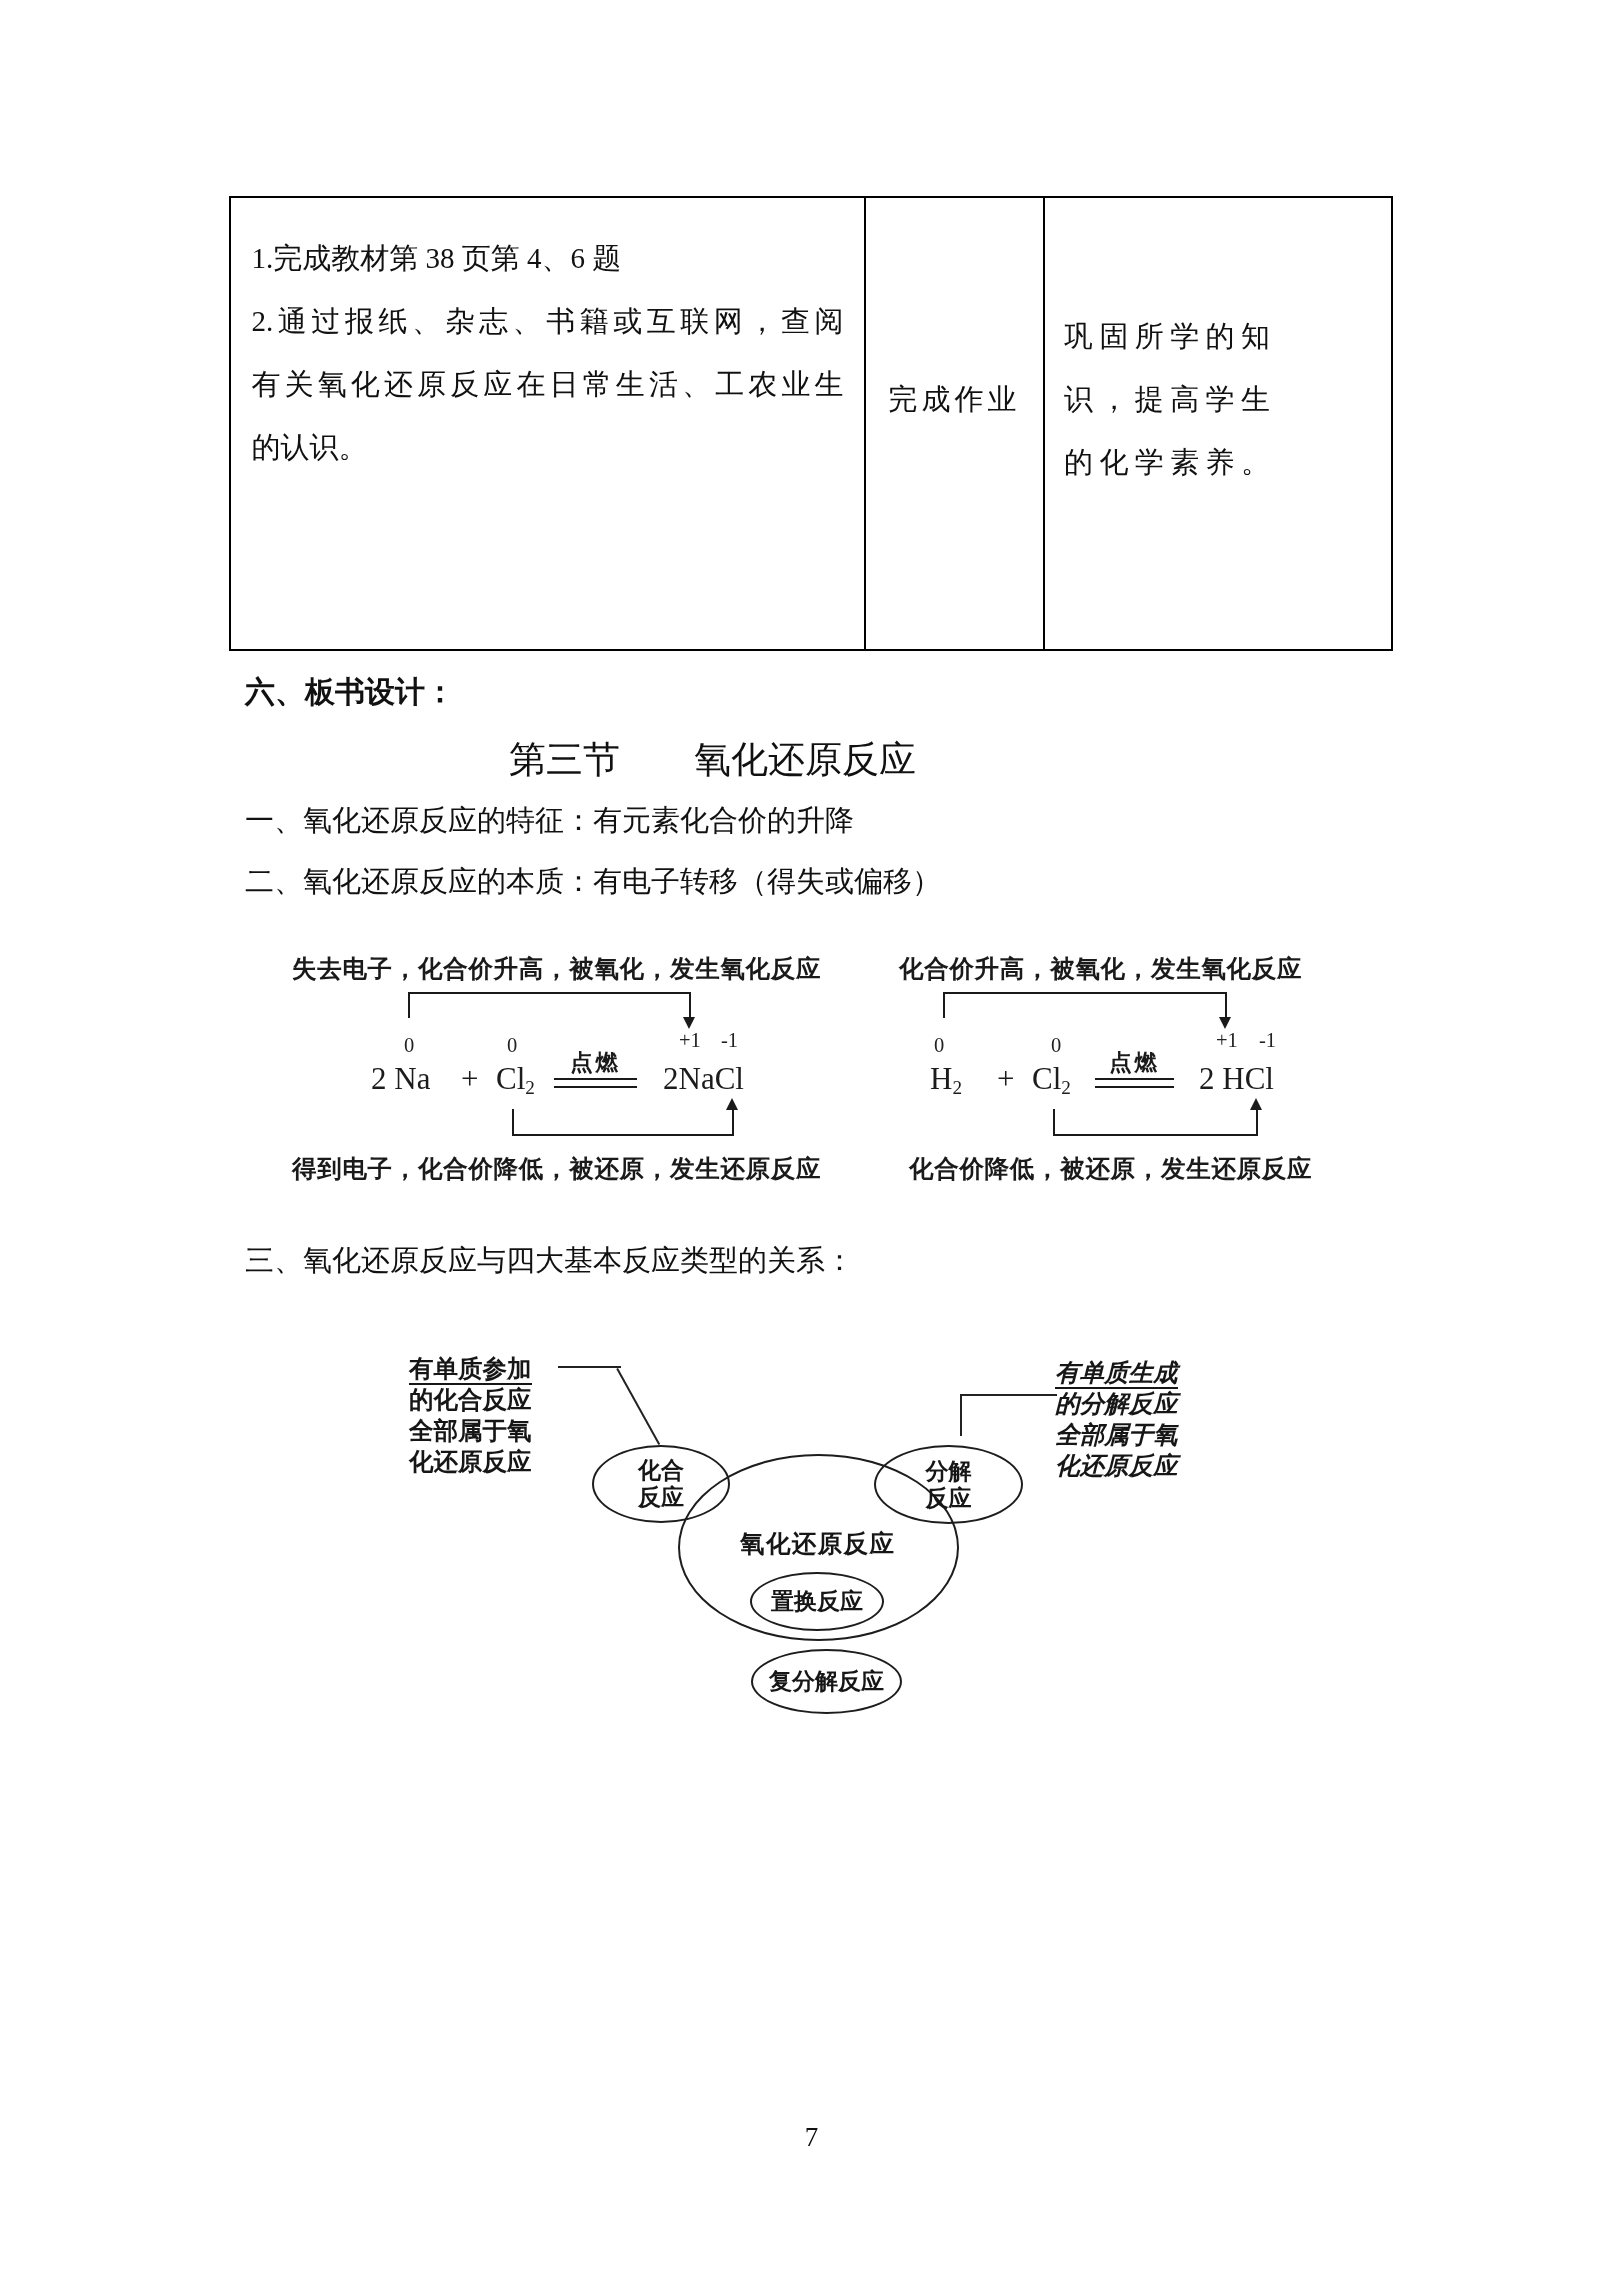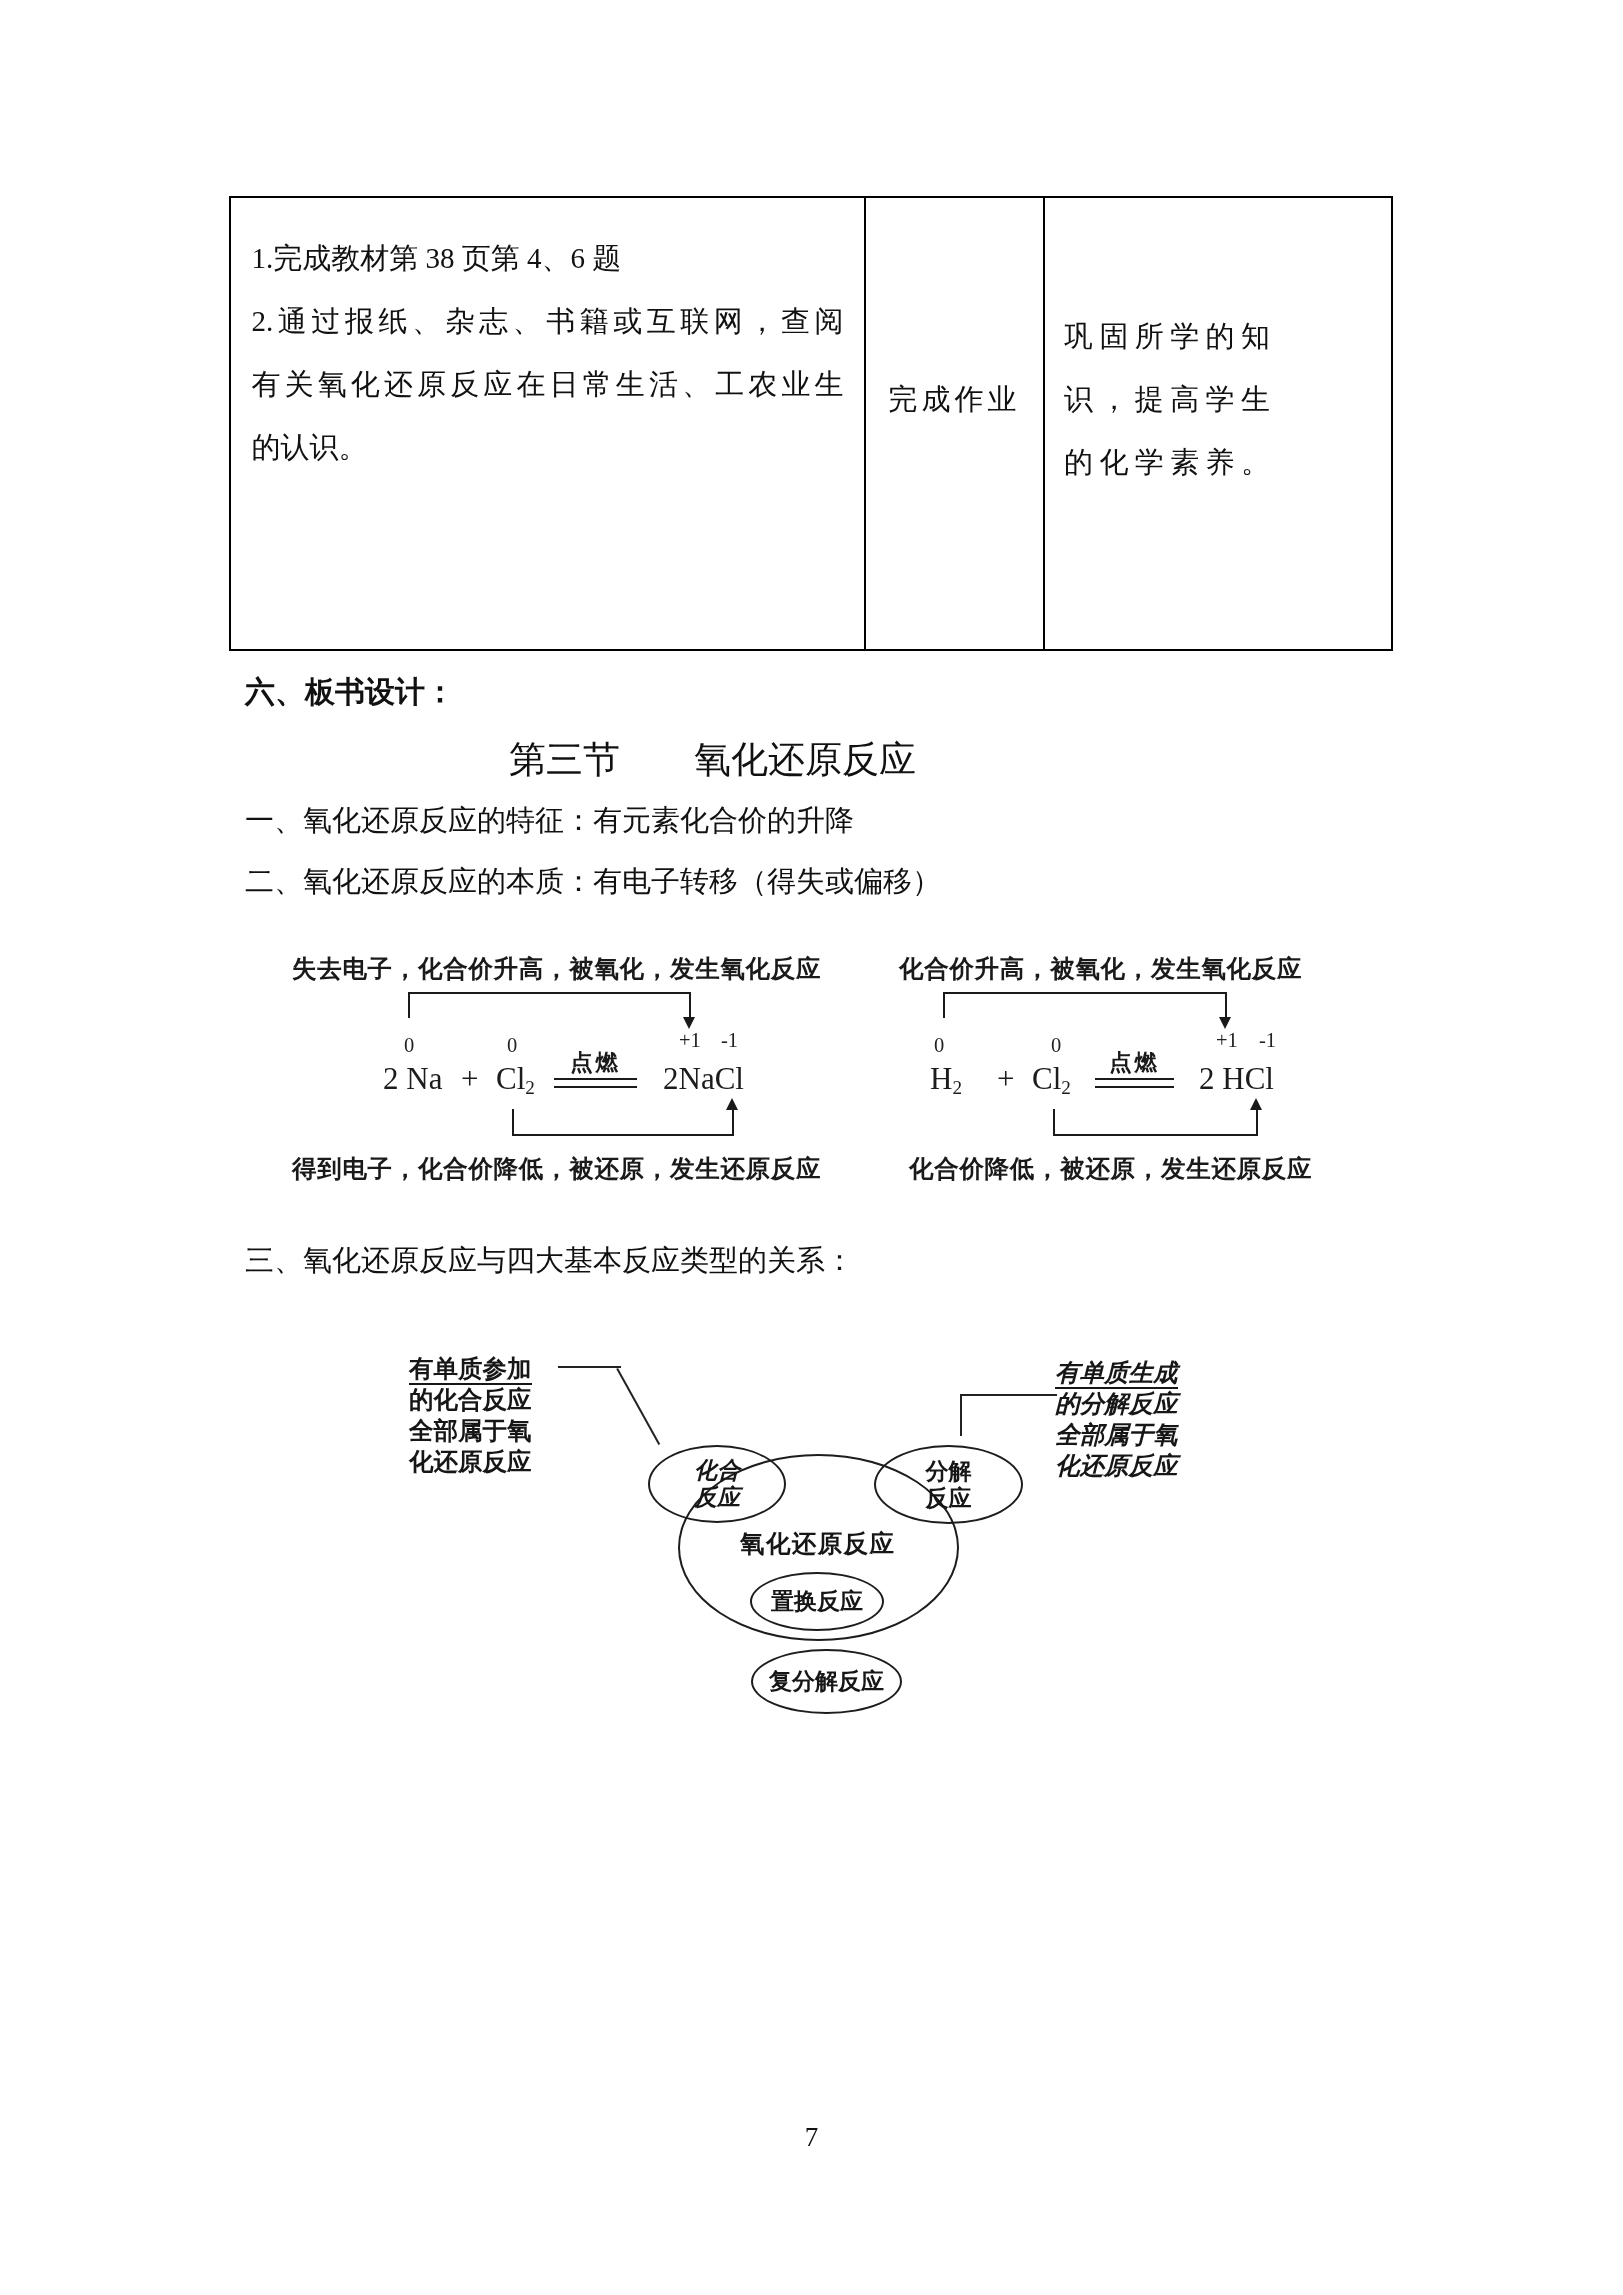--- a/index.html
+++ b/index.html
@@ -94,21 +94,21 @@
     <div class="abs rlabel" style="left:292px;top:952px;">失去电子，化合价升高，被氧化，发生氧化反应</div>
 
     <div class="brk-top" style="left:408px;top:992px;width:283px;height:26px;"></div>
     <div class="arr-d" style="left:683px;top:1017px;"></div>
 
     <div class="abs ox" style="left:404px;top:1034px;">0</div>
     <div class="abs ox" style="left:507px;top:1034px;">0</div>
     <div class="abs ox" style="left:679px;top:1029px;">+1</div>
     <div class="abs ox" style="left:721px;top:1029px;">-1</div>
 
-    <div class="abs frm" style="left:371px;top:1061px;margin-left:12px;">2 Na</div>
+    <div class="abs frm" style="left:371px;top:1061px;">2 Na</div>
     <div class="abs frm" style="left:461px;top:1061px;">+</div>
     <div class="abs frm" style="left:496px;top:1061px;"><span>Cl</span><sub>2</sub></div>
     <div class="eqgrp" style="left:554px;top:1049px;width:83px;">
       <div class="ignite">点燃</div>
       <div class="dbl"></div>
     </div>
     <div class="abs frm" style="left:663px;top:1061px;">2NaCl</div>
 
     <div class="brk-bot" style="left:512px;top:1109px;width:222px;height:27px;"></div>
     <div class="arr-u" style="left:726px;top:1098px;"></div>
@@ -159,21 +159,21 @@
     </div>
 
     <div class="cline" style="left:558px;top:1366px;width:63px;height:2px;"></div>
     <div class="cline" style="left:618px;top:1368px;width:87px;height:2px;transform:rotate(61deg);transform-origin:0 0;"></div>
     <div class="cline" style="left:960px;top:1394px;width:97px;height:2px;"></div>
     <div class="cline" style="left:960px;top:1394px;width:2px;height:42px;"></div>
 
     <div class="ellipse" style="left:678px;top:1454px;width:281px;height:187px;"></div>
     <div class="abs vlabel" style="left:740px;top:1527px;">氧化还原反应</div>
 
-    <div class="ellipse vtxt" style="left:648px;top:1445px;width:138px;height:78px;font-style:italic;">
+    <div class="ellipse vtxt" style="left:592px;top:1445px;width:138px;height:78px;">
       <div>
         <div>化合</div>
         <div>反应</div>
       </div>
     </div>
 
     <div class="ellipse vtxt" style="left:874px;top:1445px;width:149px;height:79px;">
       <div>
         <div>分解</div>
         <div>反应</div>

